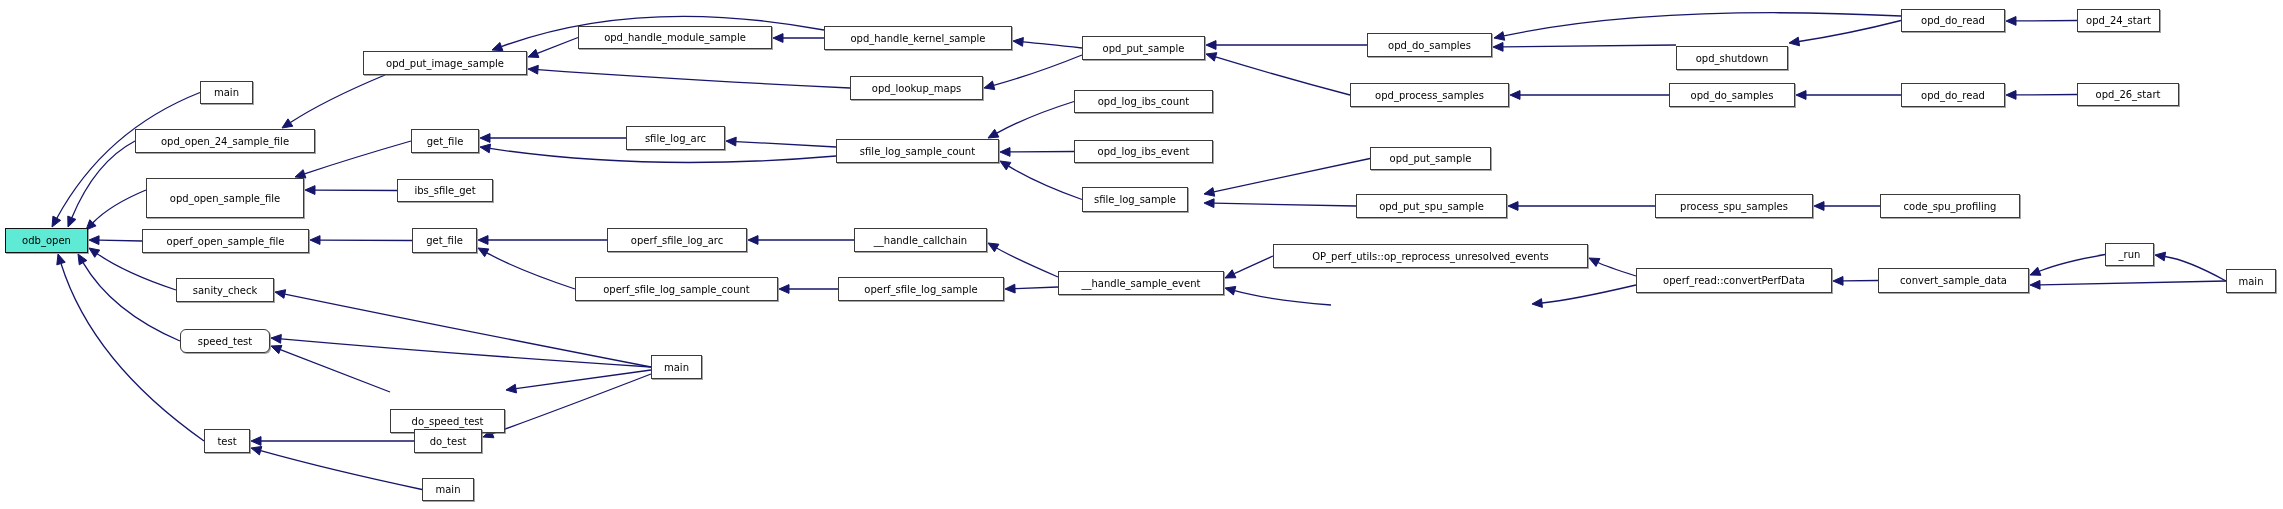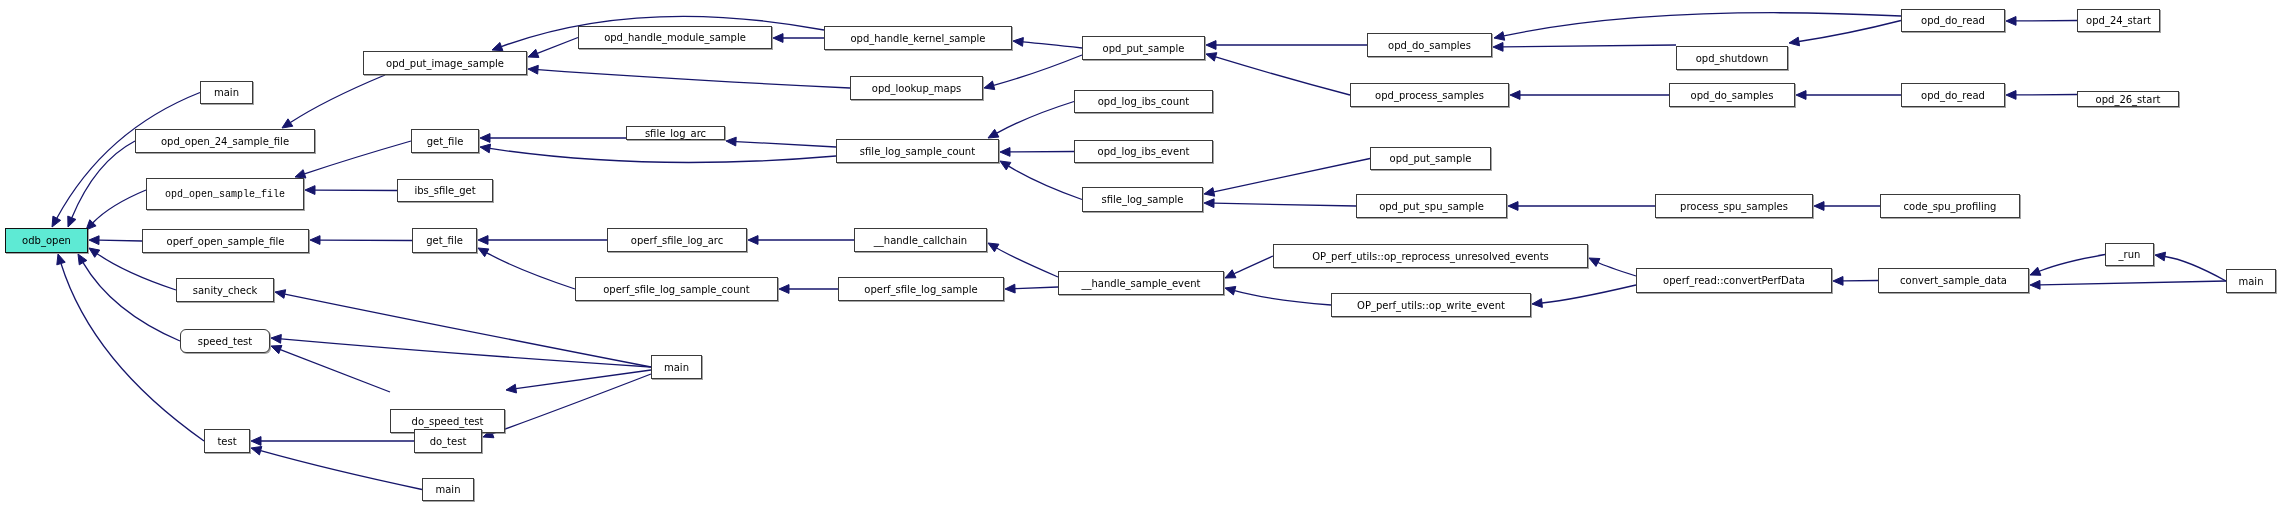--- a/index.html
+++ b/index.html
@@ -129,58 +129,57 @@
       <path d="M 651 374 Q 558 410 492.40887411868727 433.6128053172726" class="edge"></path>
       <polygon points="483,437 490.9185084582872,429.4729007050502 493.89923977908734,437.752709929495" class="arrow"></polygon>
       <path d="M 414 441 Q 332.5 441 261 441" class="edge"></path>
       <polygon points="251,441 261,436.6 261,445.4" class="arrow"></polygon>
       <path d="M 422 489.5 Q 330 470 260.63343002142517 450.68272734773865" class="edge"></path>
       <polygon points="251,448 261.8138300544302,446.4440181383116 259.45302998842016,454.9214365571657" class="arrow"></polygon>
     </svg>
 <div class="node hl" style="left: 5px; top: 228px; width: 83px; height: 25px;">odb_open</div>
     <div class="node" style="left: 200px; top: 81px; width: 53px; height: 23px;">main</div>
     <div class="node" style="left: 135px; top: 129px; width: 180px; height: 24px;">opd_open_24_sample_file</div>
-    <div class="node" style="left: 146px; top: 178px; width: 158px; height: 32px; font-family: Liberation Mono, monospace;">opd_open_sample_file</div>
+    <div class="node" style="left: 146px; top: 178px; width: 158px; height: 40px;">opd_open_sample_file</div>
     <div class="node" style="left: 142px; top: 229px; width: 167px; height: 24px;">operf_open_sample_file</div>
     <div class="node" style="left: 176px; top: 278px; width: 98px; height: 24px;">sanity_check</div>
     <div class="node" style="left: 180px; top: 329px; width: 90px; height: 24px; border-radius: 6px;">speed_test</div>
     <div class="node" style="left: 204px; top: 429px; width: 46px; height: 24px;">test</div>
     <div class="node" style="left: 363px; top: 51px; width: 164px; height: 24px;">opd_put_image_sample</div>
     <div class="node" style="left: 411px; top: 129px; width: 68px; height: 24px;">get_file</div>
     <div class="node" style="left: 397px; top: 179px; width: 96px; height: 23px;">ibs_sfile_get</div>
     <div class="node" style="left: 412px; top: 228px; width: 65px; height: 25px;">get_file</div>
     <div class="node" style="left: 390px; top: 380px; width: 115px; height: 24px; margin-top: 29px;">do_speed_test</div>
     <div class="node" style="left: 414px; top: 429px; width: 68px; height: 24px;">do_test</div>
     <div class="node" style="left: 422px; top: 478px; width: 52px; height: 23px;">main</div>
     <div class="node" style="left: 651px; top: 355px; width: 51px; height: 24px;">main</div>
     <div class="node" style="left: 578px; top: 26px; width: 194px; height: 23px;">opd_handle_module_sample</div>
-    <div class="node" style="left: 626px; top: 126px; width: 99px; height: 14px;">sfile_log_arc</div>
+    <div class="node" style="left: 626px; top: 126px; width: 99px; height: 24px;">sfile_log_arc</div>
     <div class="node" style="left: 607px; top: 228px; width: 140px; height: 24px;">operf_sfile_log_arc</div>
     <div class="node" style="left: 575px; top: 277px; width: 203px; height: 24px;">operf_sfile_log_sample_count</div>
     <div class="node" style="left: 824px; top: 26px; width: 188px; height: 24px;">opd_handle_kernel_sample</div>
     <div class="node" style="left: 850px; top: 76px; width: 133px; height: 24px;">opd_lookup_maps</div>
     <div class="node" style="left: 836px; top: 139px; width: 163px; height: 24px;">sfile_log_sample_count</div>
     <div class="node" style="left: 854px; top: 228px; width: 133px; height: 24px;">__handle_callchain</div>
     <div class="node" style="left: 838px; top: 277px; width: 166px; height: 24px;">operf_sfile_log_sample</div>
     <div class="node" style="left: 1082px; top: 36px; width: 123px; height: 24px;">opd_put_sample</div>
     <div class="node" style="left: 1074px; top: 90px; width: 139px; height: 23px;">opd_log_ibs_count</div>
     <div class="node" style="left: 1074px; top: 140px; width: 139px; height: 23px;">opd_log_ibs_event</div>
-    <div class="node" style="left: 1082px; top: 187px; width: 121px; height: 25px;">sfile_log_sample</div>
+    <div class="node" style="left: 1082px; top: 187px; width: 106px; height: 25px;">sfile_log_sample</div>
     <div class="node" style="left: 1058px; top: 271px; width: 166px; height: 24px;">__handle_sample_event</div>
     <div class="node" style="left: 1367px; top: 33px; width: 125px; height: 24px;">opd_do_samples</div>
     <div class="node" style="left: 1350px; top: 83px; width: 159px; height: 24px;">opd_process_samples</div>
     <div class="node" style="left: 1370px; top: 147px; width: 121px; height: 23px;">opd_put_sample</div>
     <div class="node" style="left: 1356px; top: 194px; width: 151px; height: 24px;">opd_put_spu_sample</div>
     <div class="node" style="left: 1273px; top: 244px; width: 315px; height: 24px;">OP_perf_utils::op_reprocess_unresolved_events</div>
-    <div class="node" style="left: 1331px; top: 293px; width: 200px; height: 24px;">OP_perf_utils::op_write_event</div>
     <div class="node" style="left: 1676px; top: 46px; width: 112px; height: 24px;">opd_shutdown</div>
     <div class="node" style="left: 1669px; top: 83px; width: 126px; height: 24px;">opd_do_samples</div>
     <div class="node" style="left: 1655px; top: 194px; width: 158px; height: 24px;">process_spu_samples</div>
     <div class="node" style="left: 1636px; top: 268px; width: 196px; height: 25px;">operf_read::convertPerfData</div>
     <div class="node" style="left: 1901px; top: 9px; width: 104px; height: 23px;">opd_do_read</div>
     <div class="node" style="left: 1901px; top: 83px; width: 104px; height: 24px;">opd_do_read</div>
     <div class="node" style="left: 1880px; top: 194px; width: 140px; height: 24px;">code_spu_profiling</div>
     <div class="node" style="left: 1878px; top: 268px; width: 151px; height: 25px;">convert_sample_data</div>
     <div class="node" style="left: 2105px; top: 243px; width: 49px; height: 23px;">_run</div>
     <div class="node" style="left: 2077px; top: 9px; width: 83px; height: 23px;">opd_24_start</div>
-    <div class="node" style="left: 2077px; top: 91px; width: 102px; height: 16px;">opd_26_start</div>
+    <div class="node" style="left: 2077px; top: 83px; width: 102px; height: 23px;">opd_26_start</div>
     <div class="node" style="left: 2226px; top: 269px; width: 50px; height: 24px;">main</div>
   </div>
 
 </body></html>

